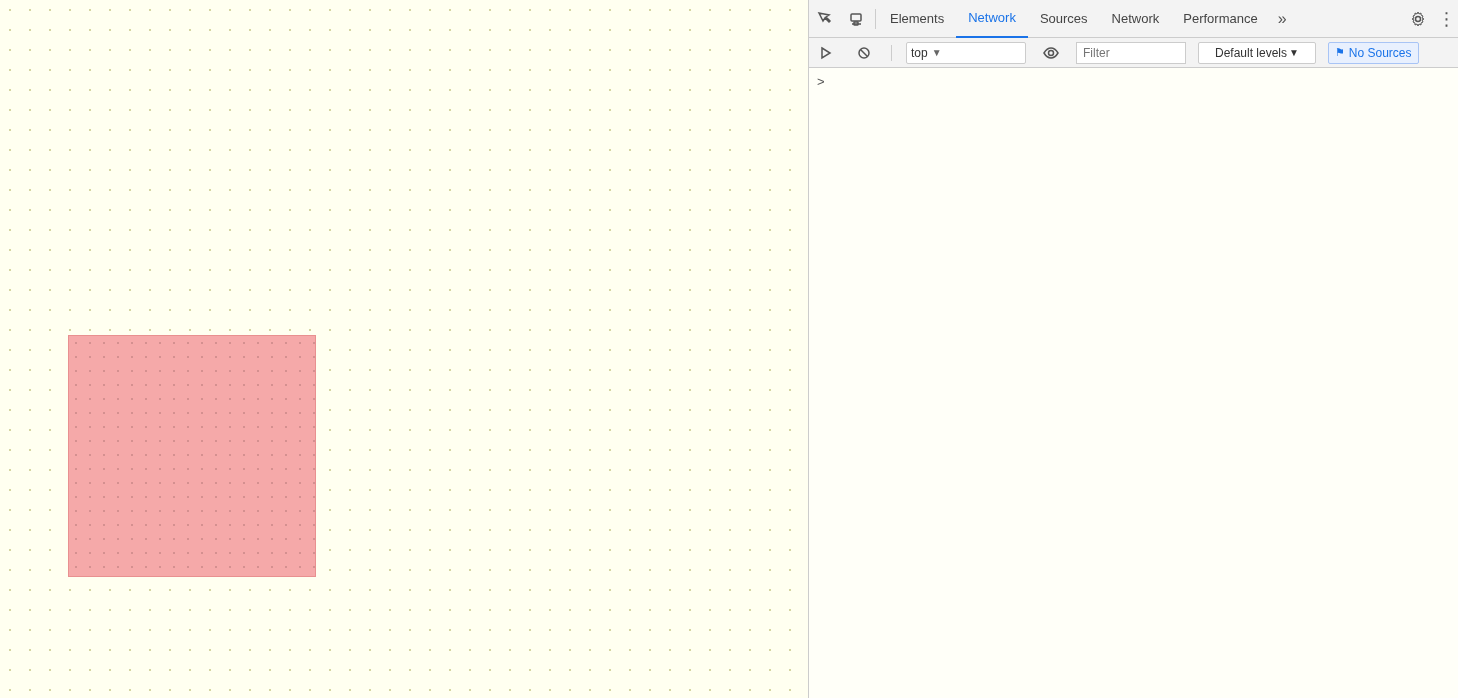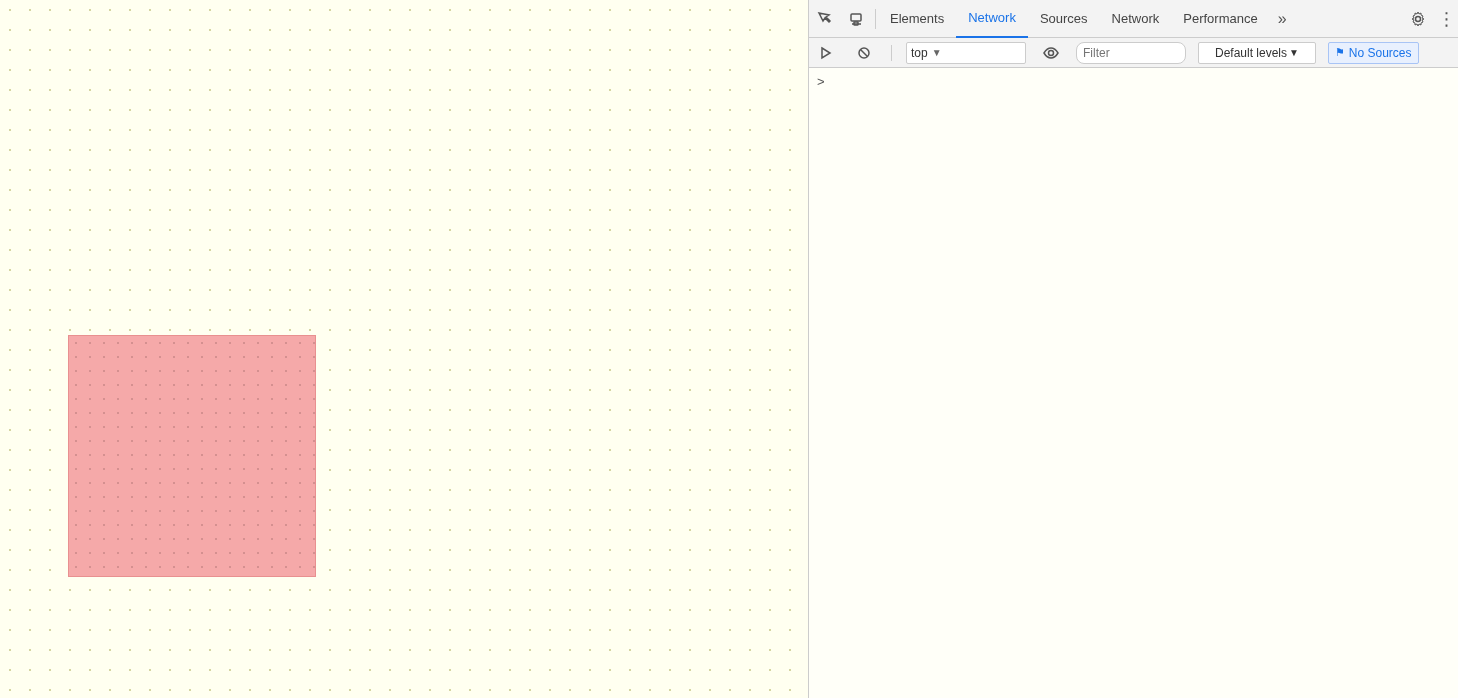--- a/index.html
+++ b/index.html
@@ -186,21 +186,21 @@
       justify-content: center;
       cursor: pointer;
       color: #555;
       font-size: 14px;
       flex-shrink: 0;
     }
 
     .filter-input {
       height: 22px;
       border: 1px solid #cccccc;
-      border-radius: 8px;
+      border-radius: 0;
       padding: 0 6px;
       font-size: 12px;
       color: #333;
       width: 110px;
       flex-shrink: 0;
       background: white;
     }
 
     .levels-selector {
       display: flex;

